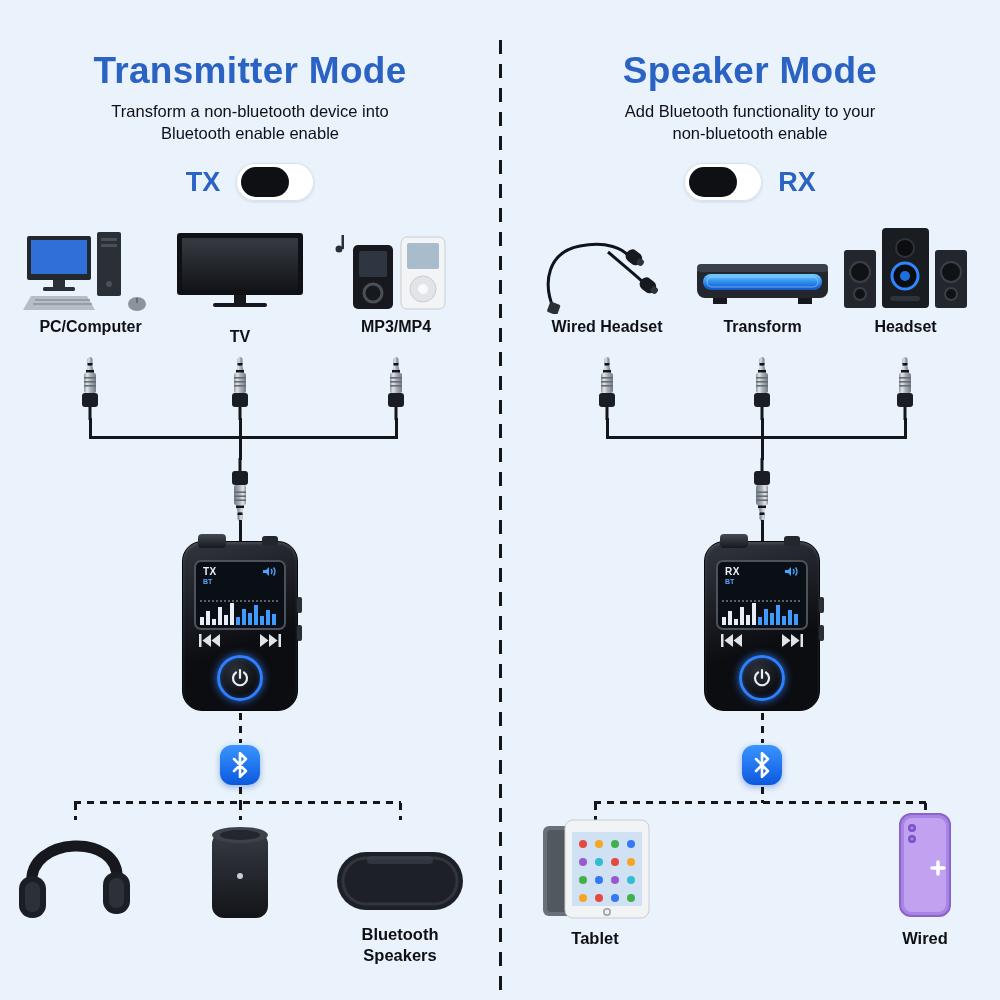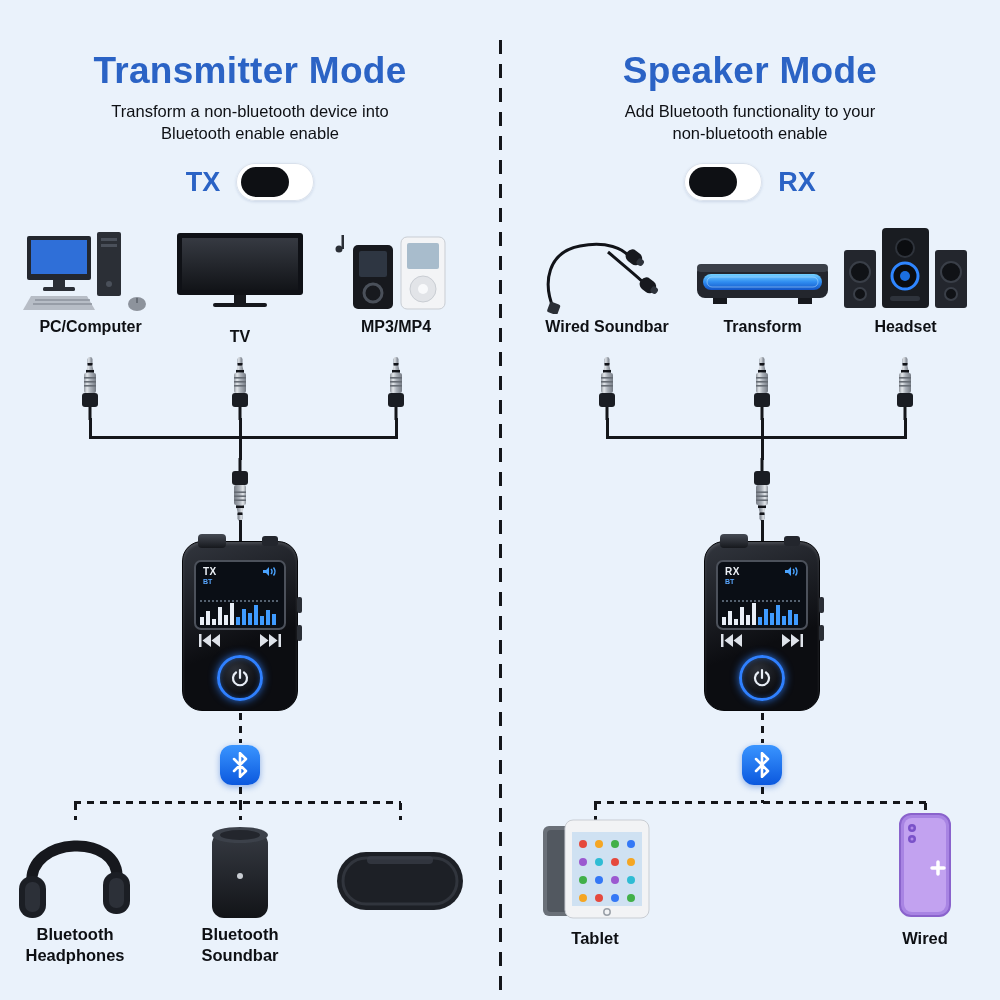--- a/index.html
+++ b/index.html
@@ -267,22 +267,21 @@
     </svg>
   </div>
   <div class="dev" style="left:335px;top:842px;width:130px;height:78px">
     <svg viewBox="0 0 130 78" width="130" height="78">
       <rect x="2" y="10" width="126" height="58" rx="29" fill="#1d2026"></rect>
       <rect x="8" y="16" width="114" height="46" rx="23" fill="none" stroke="#31353d" stroke-width="3"></rect>
       <rect x="32" y="14" width="66" height="8" rx="4" fill="#3a3f48" opacity="0.7"></rect>
     </svg>
   </div>
 
-  <div class="sink-label" style="left:10px;top:924px;width:130px">Bluetooth Headphones</div>
-  <div class="sink-label" style="left:175px;top:924px;width:130px">Bluetooth Soundbar</div>
+  <div class="sink-label" style="left:335px;top:924px;width:130px">Bluetooth Speakers</div>
 
   <div class="title" style="left:520px;top:50px">Speaker Mode</div>
   <div class="subtitle" style="left:520px;top:100px">Add Bluetooth functionality to your
 non-bluetooth enable</div>
 
   <div class="toggle-row" style="left:520px;top:163px">
     <span class="pill">
         <span class="knob"></span>
       </span>
     <span class="toggle-label">RX</span>
@@ -322,21 +321,21 @@
       <circle cx="113" cy="48" r="10" fill="#101216" stroke="#3a3f48" stroke-width="2"></circle>
       <circle cx="113" cy="70" r="6" fill="#101216" stroke="#3a3f48" stroke-width="2"></circle>
       <rect x="44" y="4" width="47" height="80" rx="4" fill="#191c21"></rect>
       <circle cx="67" cy="24" r="9" fill="#0b0d10" stroke="#2e333b" stroke-width="2"></circle>
       <circle cx="67" cy="52" r="13" fill="#0b0d10" stroke="#2f86ff" stroke-width="3"></circle>
       <circle cx="67" cy="52" r="5" fill="#1b6fe0"></circle>
       <rect x="52" y="72" width="30" height="5" rx="2.5" fill="#2e333b"></rect>
     </svg>
   </div>
 
-  <div class="dev-label" style="left:538px;top:318px;width:138px">Wired Soundbar</div>
+  <div class="dev-label" style="left:538px;top:318px;width:138px">Wired Headset</div>
   <div class="dev-label" style="left:694px;top:318px;width:137px">Transform</div>
   <div class="dev-label" style="left:838px;top:318px;width:135px">Headset</div>
 
   <div class="jack" style="left:595px;top:356px">
     <svg viewBox="0 0 24 64" width="24" height="64">
       <rect x="9.5" y="1" width="5" height="9" rx="2.4" fill="url(#metalH)"></rect>
         <rect x="9.5" y="7" width="5" height="2.6" fill="#111318"></rect>
       <path d="M8 17 L9.5 10 L14.5 10 L16 17 Z" fill="url(#metalH)"></path>
         <rect x="8" y="14" width="8" height="2.4" fill="#111318"></rect>
       <rect x="6" y="17" width="12" height="20" rx="2" fill="url(#metalH)"></rect>

